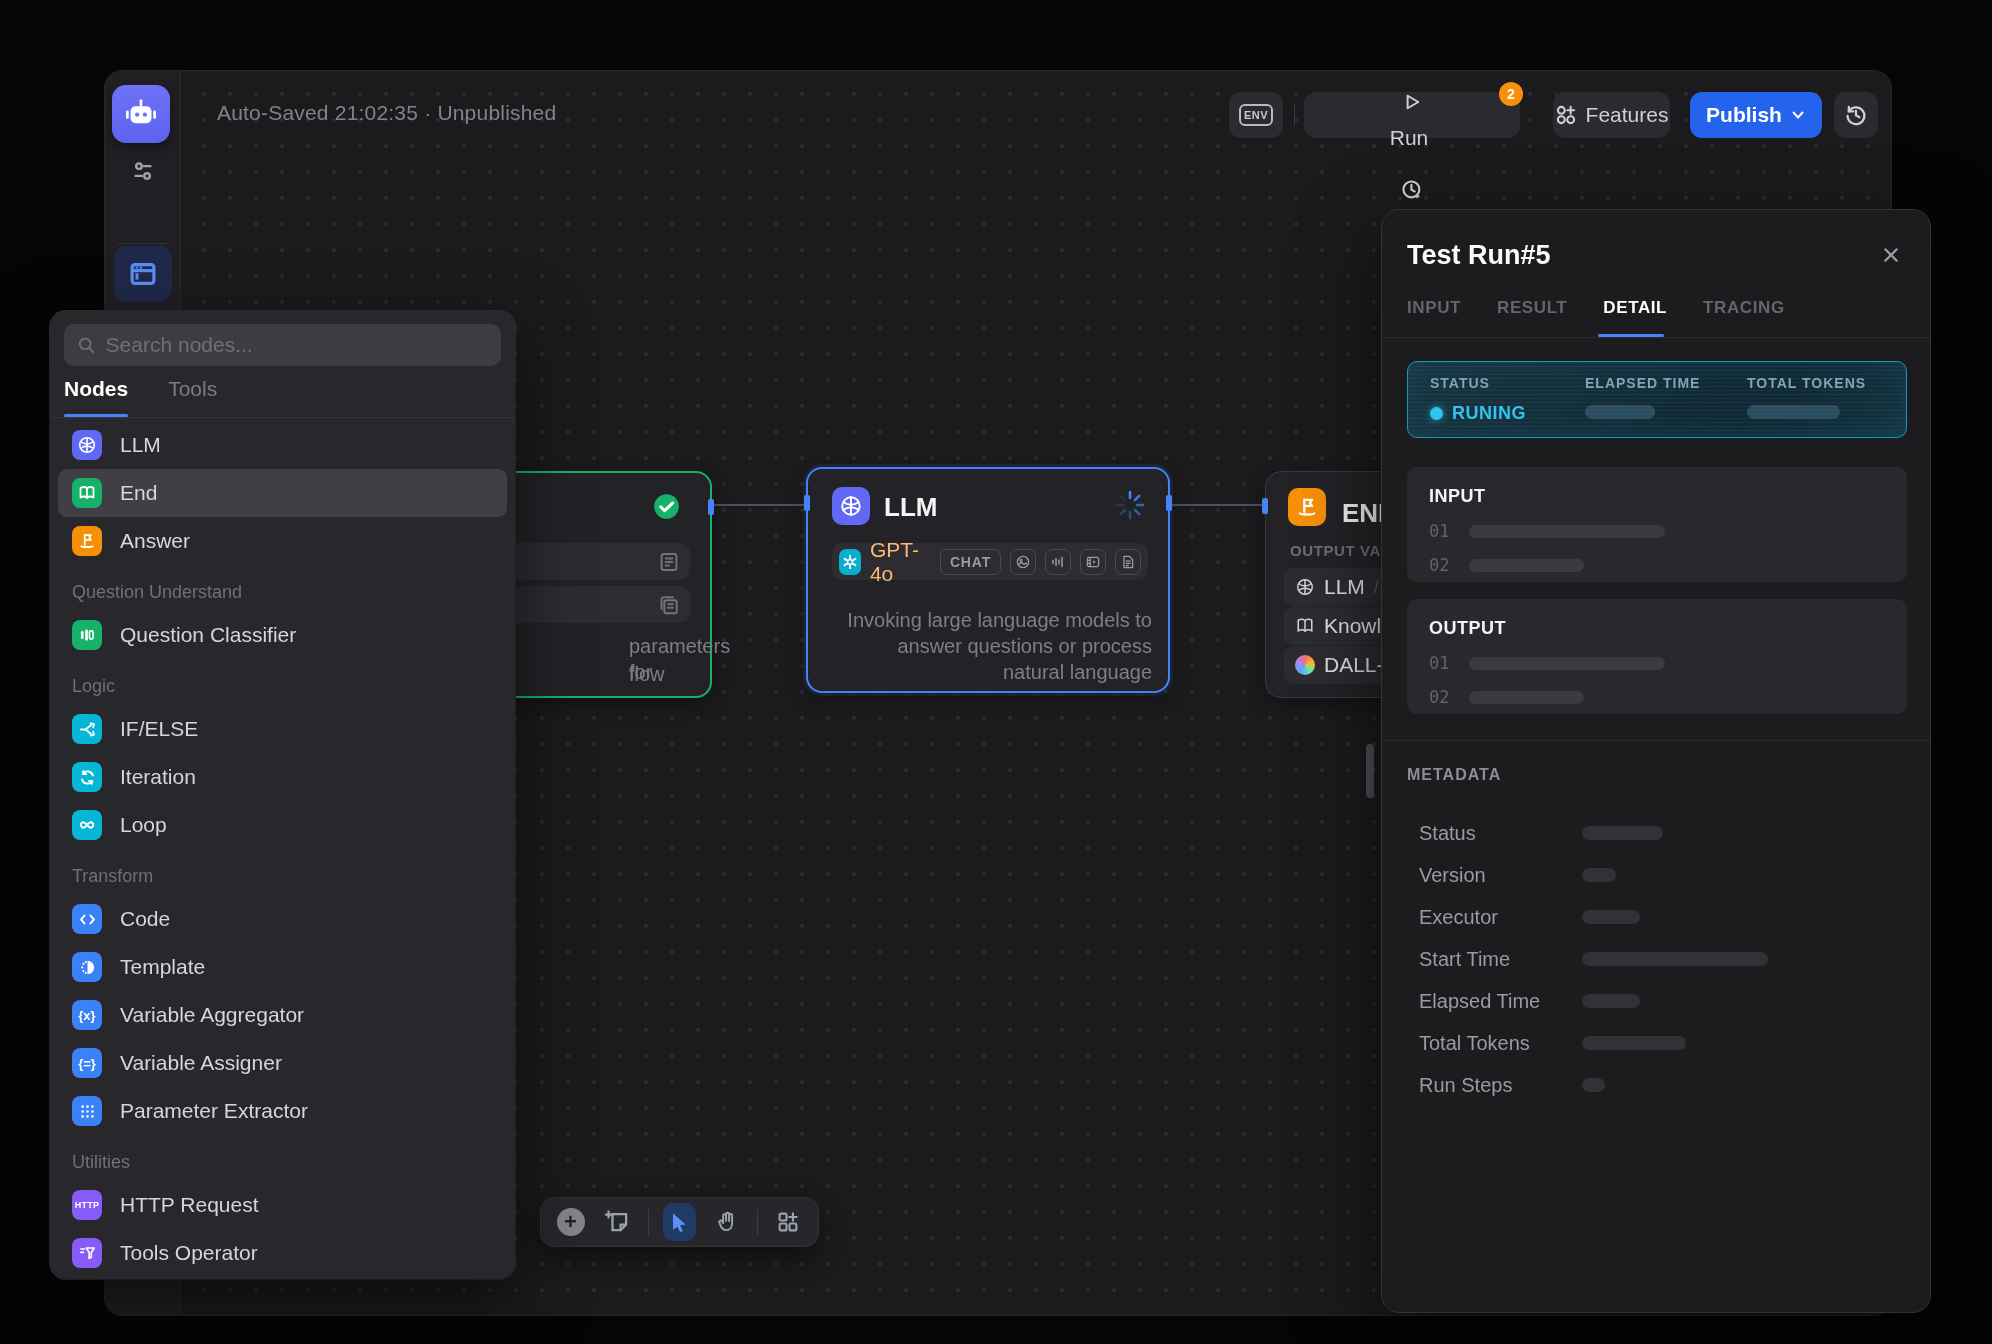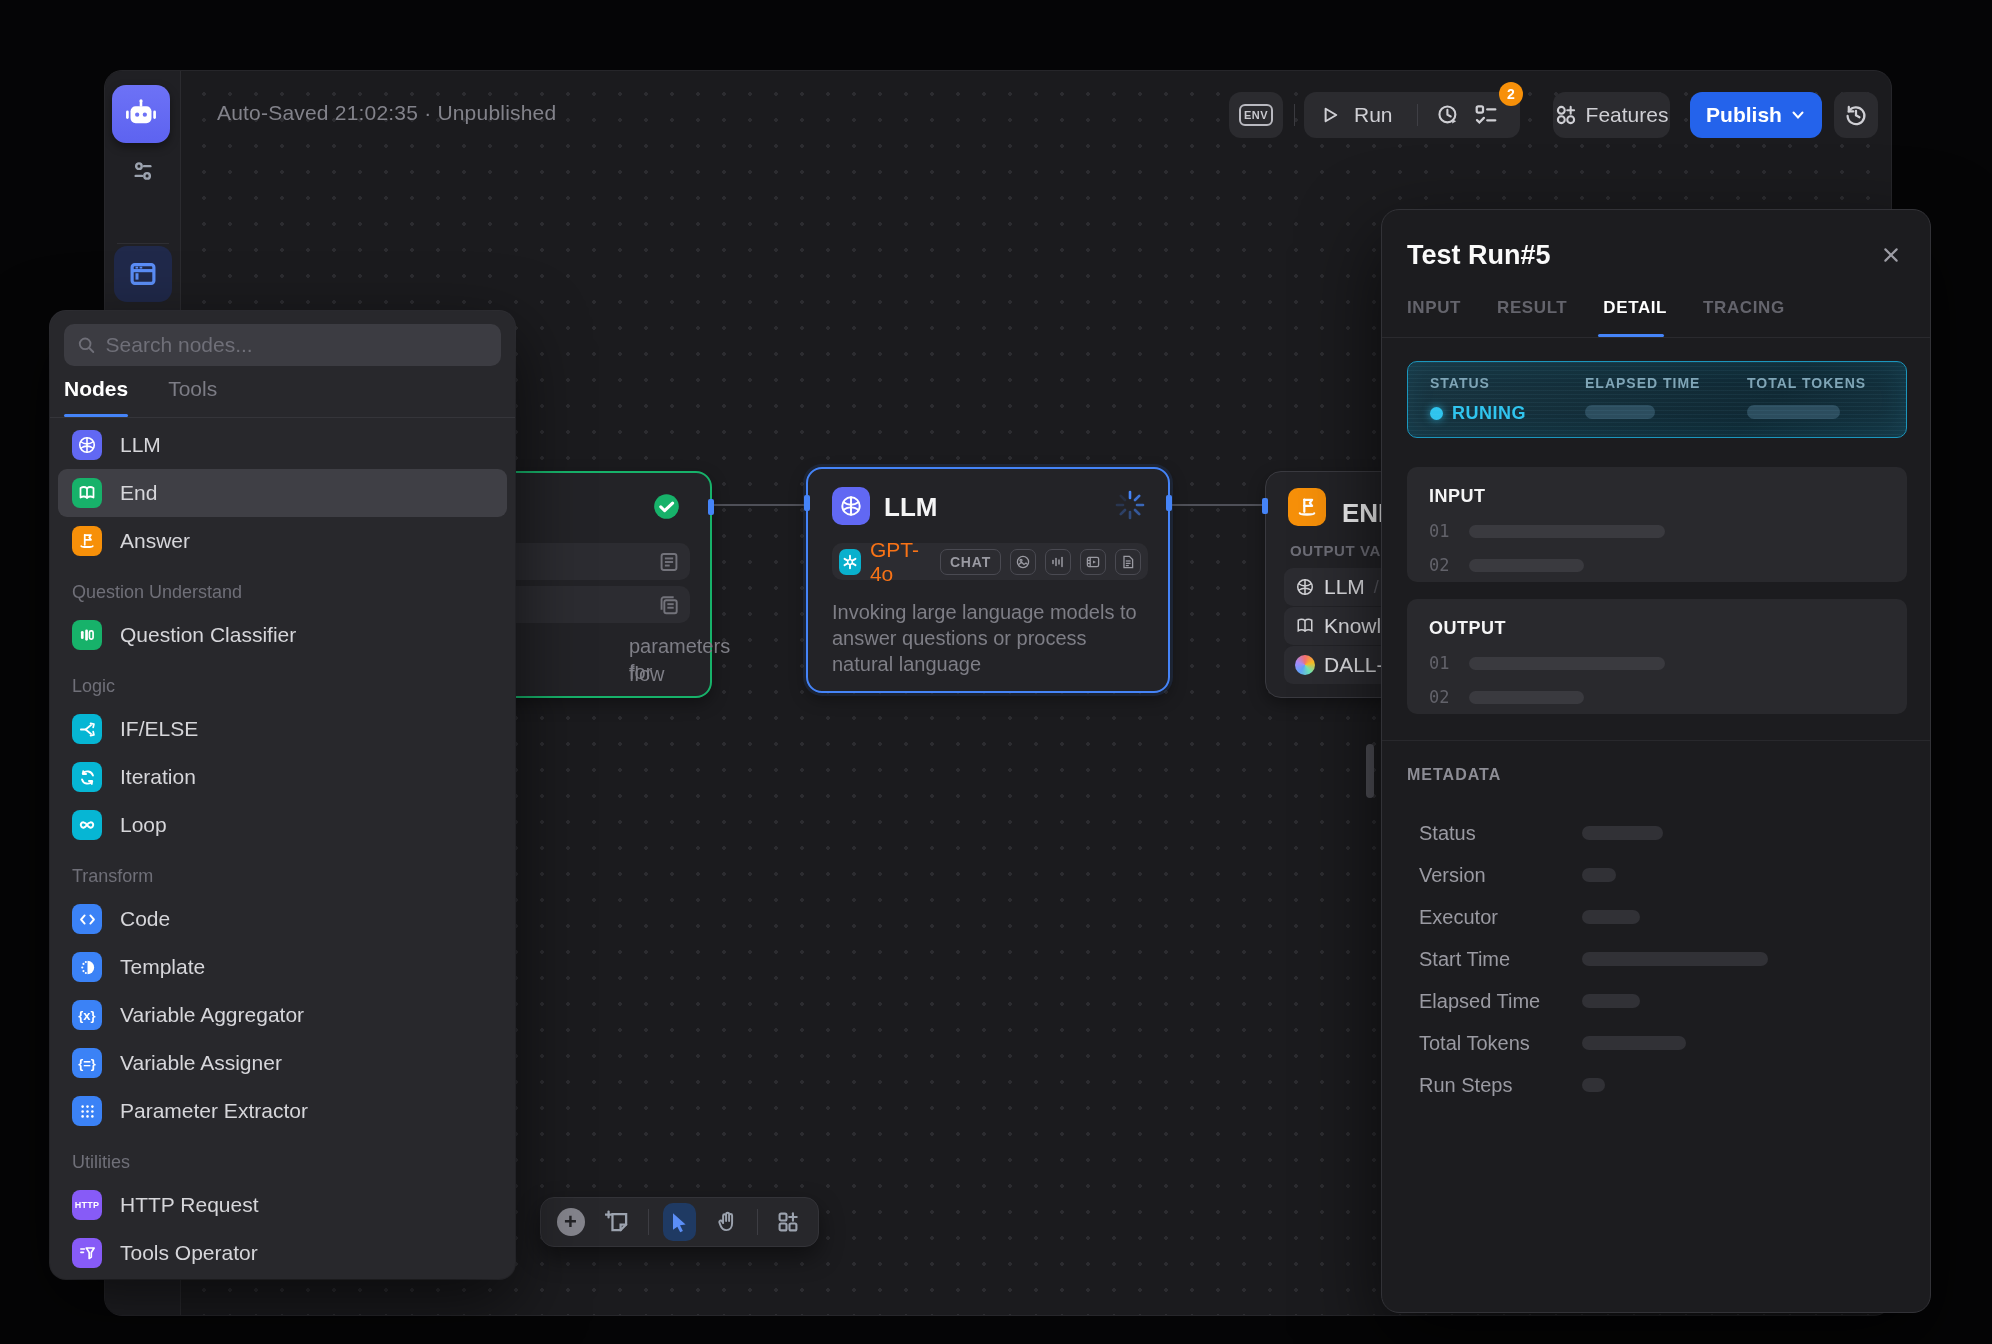--- a/index.html
+++ b/index.html
@@ -22,21 +22,21 @@
     display:flex; align-items:center; justify-content:center; color:#6ca0f5; }
 
   .autosave { position:absolute; left:112px; top:30px; font-size:21px; color:#82828a; letter-spacing:.2px; }
 
   
   .tb { position:absolute; top:21px; height:46px; border-radius:12px; background:#2b2b2f; display:flex; align-items:center;
     color:#cfcfd4; font-size:21px; }
   .env-b { left:1124px; width:54px; justify-content:center;text-align:right; }
   .env-glyph { font-size:11px; font-weight:800; letter-spacing:.5px; color:#c9c9cf; border:2px solid #b9b9c0; border-radius:6px; padding:3px 3px; }
   .bar-div { position:absolute; top:33px; left:1189px; width:1px; height:22px; background:#3a3a3f; }
-  .run-g { left:1199px; width:216px; padding:0 16px; gap:14px; }
+  .run-g { left:1199px; width:216px; padding:0 16px; gap:14px;flex-direction:column; }
   .run-inner-div { width:1px; height:22px; background:#3f3f45; margin:0 4px; }
   .feat-b { left:1448px; width:117px; justify-content:center; gap:9px; }
   .pub-b { left:1585px; width:132px; background:#2463eb; color:#fff; font-weight:600; justify-content:center; gap:8px; }
   .hist-b { left:1729px; width:44px; justify-content:center; }
   .badge2 { position:absolute; left:1394px; top:11px; min-width:24px; height:24px; border-radius:12px; background:#f79009;
     color:#fff; font-size:14px; font-weight:700; display:flex; align-items:center; justify-content:center; z-index:3; }
 
   
   .node { position:absolute; border-radius:16px; background:#232327; box-shadow:0 6px 16px rgba(0,0,0,.35); }
   .conn { position:absolute; height:2px; background:#4f5058; }
@@ -293,21 +293,21 @@
       </div>
       <div class="model-row">
         <span class="gpt-ic">
           <svg width="18" height="18" viewBox="0 0 16 16" stroke="#fff" stroke-width="1.7" stroke-linecap="round">
             <line x1="8" y1="2.4" x2="8" y2="13.6"></line>
               <line x1="3.15" y1="5.2" x2="12.85" y2="10.8"></line>
               <line x1="3.15" y1="10.8" x2="12.85" y2="5.2"></line>
             <circle cx="8" cy="8" r="2.1" fill="#09b0cd" stroke="#fff" stroke-width="1.3"></circle>
           </svg>
         </span>
-        <span style="font-size:21px; color:#f97316; margin-right:auto;">GPT-4o</span>
+        <span style="font-size:21px; color:#fdba74; margin-right:auto;">GPT-4o</span>
         <span class="chat-pill">CHAT</span>
         <span class="cap">
           <svg width="16" height="16" viewBox="0 0 16 16" fill="none" stroke="currentColor" stroke-width="1.3">
               <circle cx="8" cy="8" r="5.6"></circle>
               <circle cx="6" cy="6.3" r="1"></circle>
               <path d="M3.4 10.8 6.5 8.2 9 10.5 11 9 12.6 10.4"></path>
             </svg>
         </span>
         <span class="cap">
           <svg width="16" height="16" viewBox="0 0 16 16" stroke="currentColor" stroke-width="1.5" stroke-linecap="round">
@@ -328,21 +328,21 @@
         </span>
         <span class="cap">
           <svg width="16" height="16" viewBox="0 0 16 16" fill="none" stroke="currentColor" stroke-width="1.3">
               <path d="M4 2.4 h5.4 L12.6 5.6 V13.6 H4Z"></path>
               <line x1="5.8" y1="7" x2="10.6" y2="7"></line>
               <line x1="5.8" y1="9.4" x2="10.6" y2="9.4"></line>
               <line x1="5.8" y1="11.6" x2="8.8" y2="11.6"></line>
             </svg>
         </span>
       </div>
-      <div class="n-desc abs" style="left:24px; top:130px; width:320px;">Invoking large language models to answer questions or process natural language</div>
+      <div class="n-desc abs" style="left:24px; top:138px; width:320px;text-align:right;">Invoking large language models to answer questions or process natural language</div>
       <div class="handle" style="left:-4px; top:26px;"></div>
       <div class="handle" style="right:-4px; top:26px;"></div>
     </div>
 
     <div class="node" style="left:1160px; top:400px; width:290px; height:227px; border:1px solid #3a3a40;">
       <div class="n-icon abs ic-orange" style="left:22px; top:16px; width:38px; height:38px;">
         <svg width="24" height="24" viewBox="0 0 16 16" fill="none" stroke="#fff" stroke-width="1.5" stroke-linecap="round" stroke-linejoin="round">
           <line x1="6.2" y1="3" x2="6.2" y2="11.2"></line>
             <path d="M6.2 3.2 H11.4 L9.9 5.2 11.4 7.2 H6.2"></path>
           <path d="M3.2 12.2 C3.2 13.3 12.8 13.3 12.8 12.2"></path>

